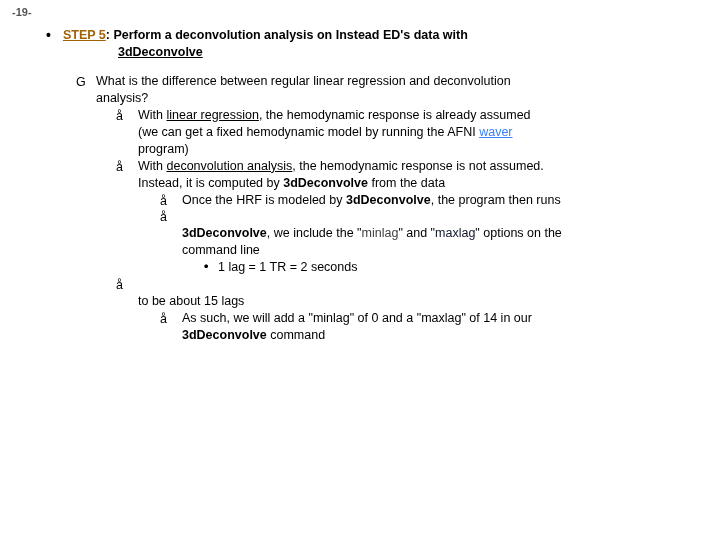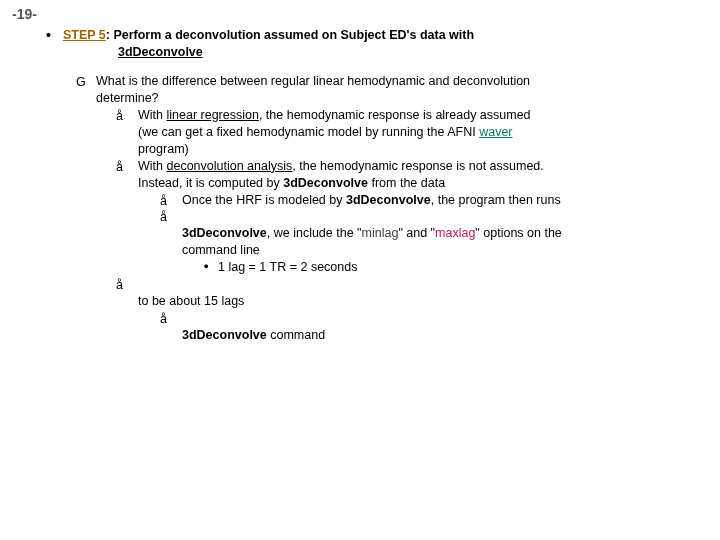--- a/index.html
+++ b/index.html
@@ -11,21 +11,21 @@
     font-size: 12.5px;
     color: #000;
     background: #fff;
     position: relative;
     overflow: hidden;
   }
   .page-num {
     position: absolute;
     top: 6px;
     left: 12px;
-    font-size: 14px;
+    font-size: 11px;
     font-weight: bold;
     color: #555;
   }
   .content {
     padding: 28px 30px 0 46px;
   }
   .step-line {
     display: flex;
     align-items: flex-start;
     font-weight: bold;
@@ -87,43 +87,43 @@
     position: relative;
     line-height: 1.35;
   }
   .level4 > .ic {
     position: absolute;
     left: 0;
     top: 0px;
   }
   .u { text-decoration: underline; }
   .b { font-weight: bold; }
-  .green { color: #0f766e; }
+  .green { color: #3b82f6; }
   .minlag { color: #404040; }
-  .maxlag { color: #be185d; margin-top: 43px; }
+  .maxlag { color: #0f172a; margin-top: 43px; }
 </style>
 </head>
 <body>
 
 <div class="page-num">-19-</div>
 
 <div class="content">
 
   <div class="step-line">
     <span class="step-bullet">•</span>
     <span>
-      <span class="step-label u">STEP 5</span><span class="step-rest">: </span><span class="step-rest">Perform a deconvolution assumed on Subject ED's data with</span>
+      <span class="step-label u">STEP 5</span><span class="step-rest">: </span><span class="step-rest">Perform a deconvolution analysis on Instead ED's data with</span>
     </span>
   </div>
   <div class="step-indent">3dDeconvolve</div>
 
   <div class="level1">
     <span class="ic">G</span>
-    <span>What is the difference between regular linear hemodynamic and deconvolution</span><br>
-    <span>determine?</span>
+    <span>What is the difference between regular linear regression and deconvolution</span><br>
+    <span>analysis?</span>
 
     <div class="level2">
       <span class="ic">å</span>
       <span>With </span><span class="u">linear regression</span><span>, the hemodynamic response is already assumed</span><br>
       <span>(we can get a fixed hemodynamic model by running the AFNI </span><span class="green u">waver</span><br>
       <span>program)</span>
     </div>
 
     <div class="level2">
       <span class="ic">å</span>
@@ -151,19 +151,19 @@
       </div>
     </div>
 
     <div class="level2">
       <span class="ic">å</span>
       <br>
       <span>to be about 15 lags</span>
 
       <div class="level3">
         <span class="ic">å</span>
-        <br>
+        <span>As such, we will add a "minlag" of 0 and a "maxlag" of 14 in our</span><br>
         <span class="b">3dDeconvolve</span><span> command</span>
       </div>
     </div>
 
   </div>
 </div>
 
 </body></html>

